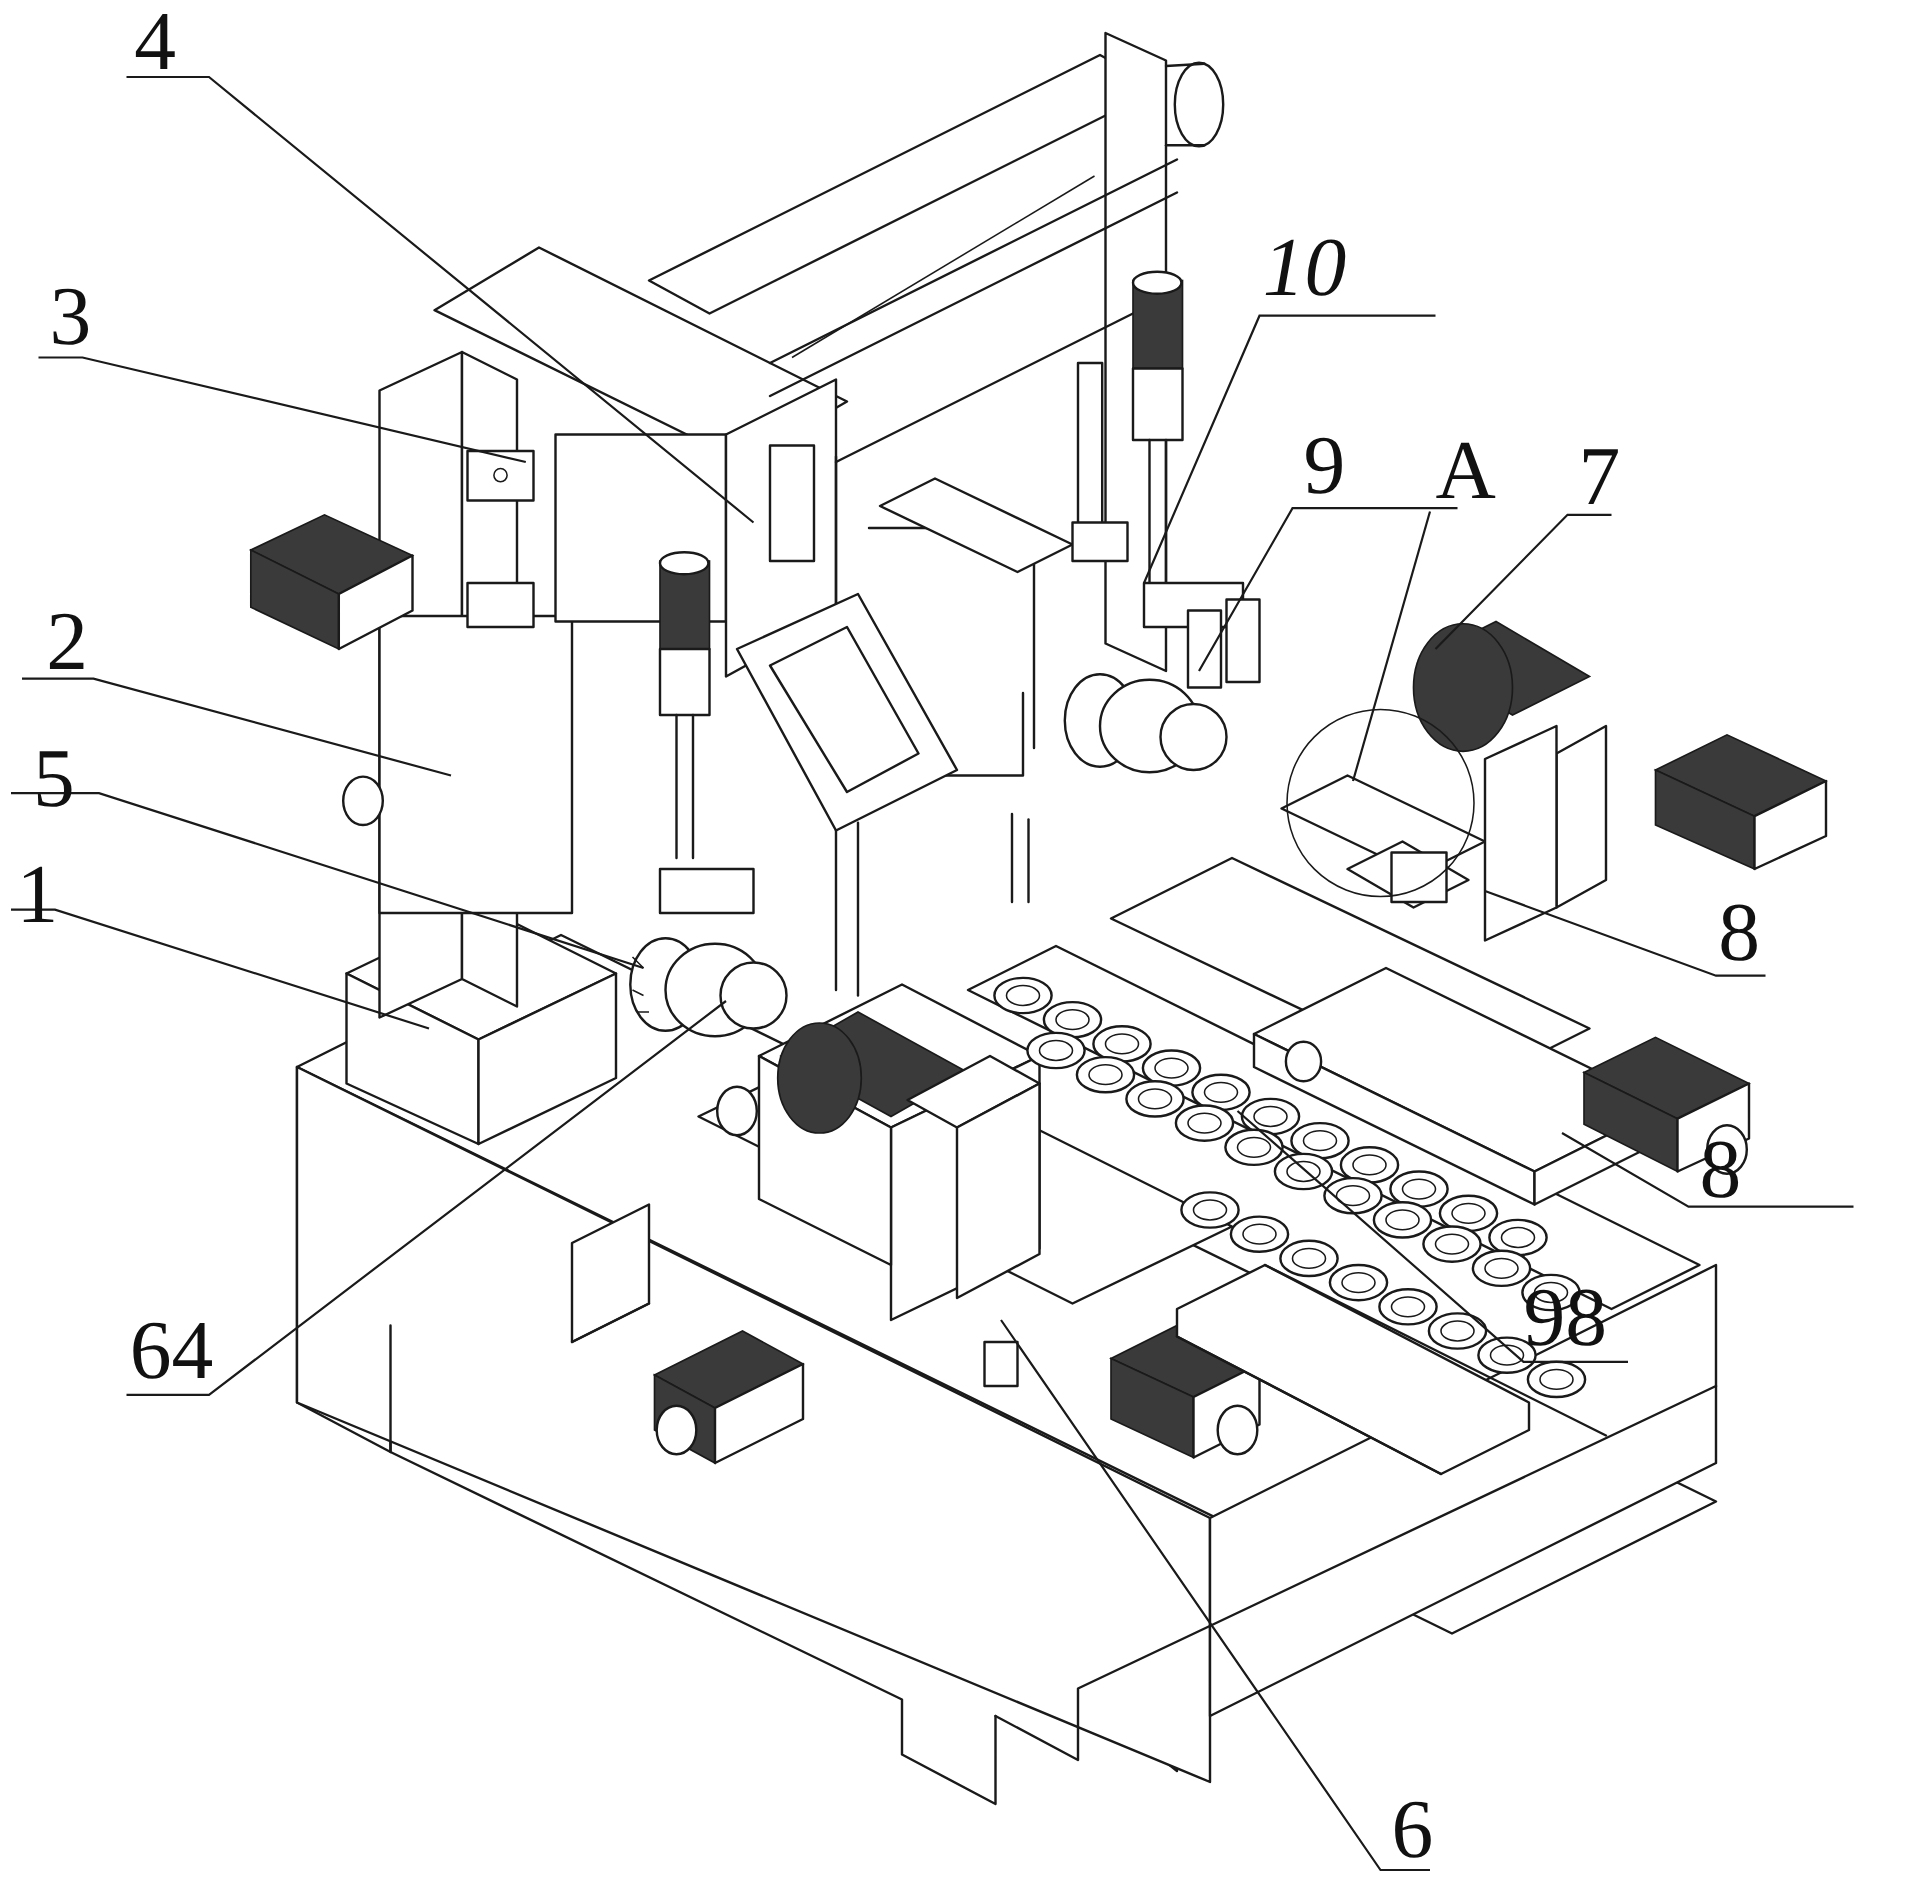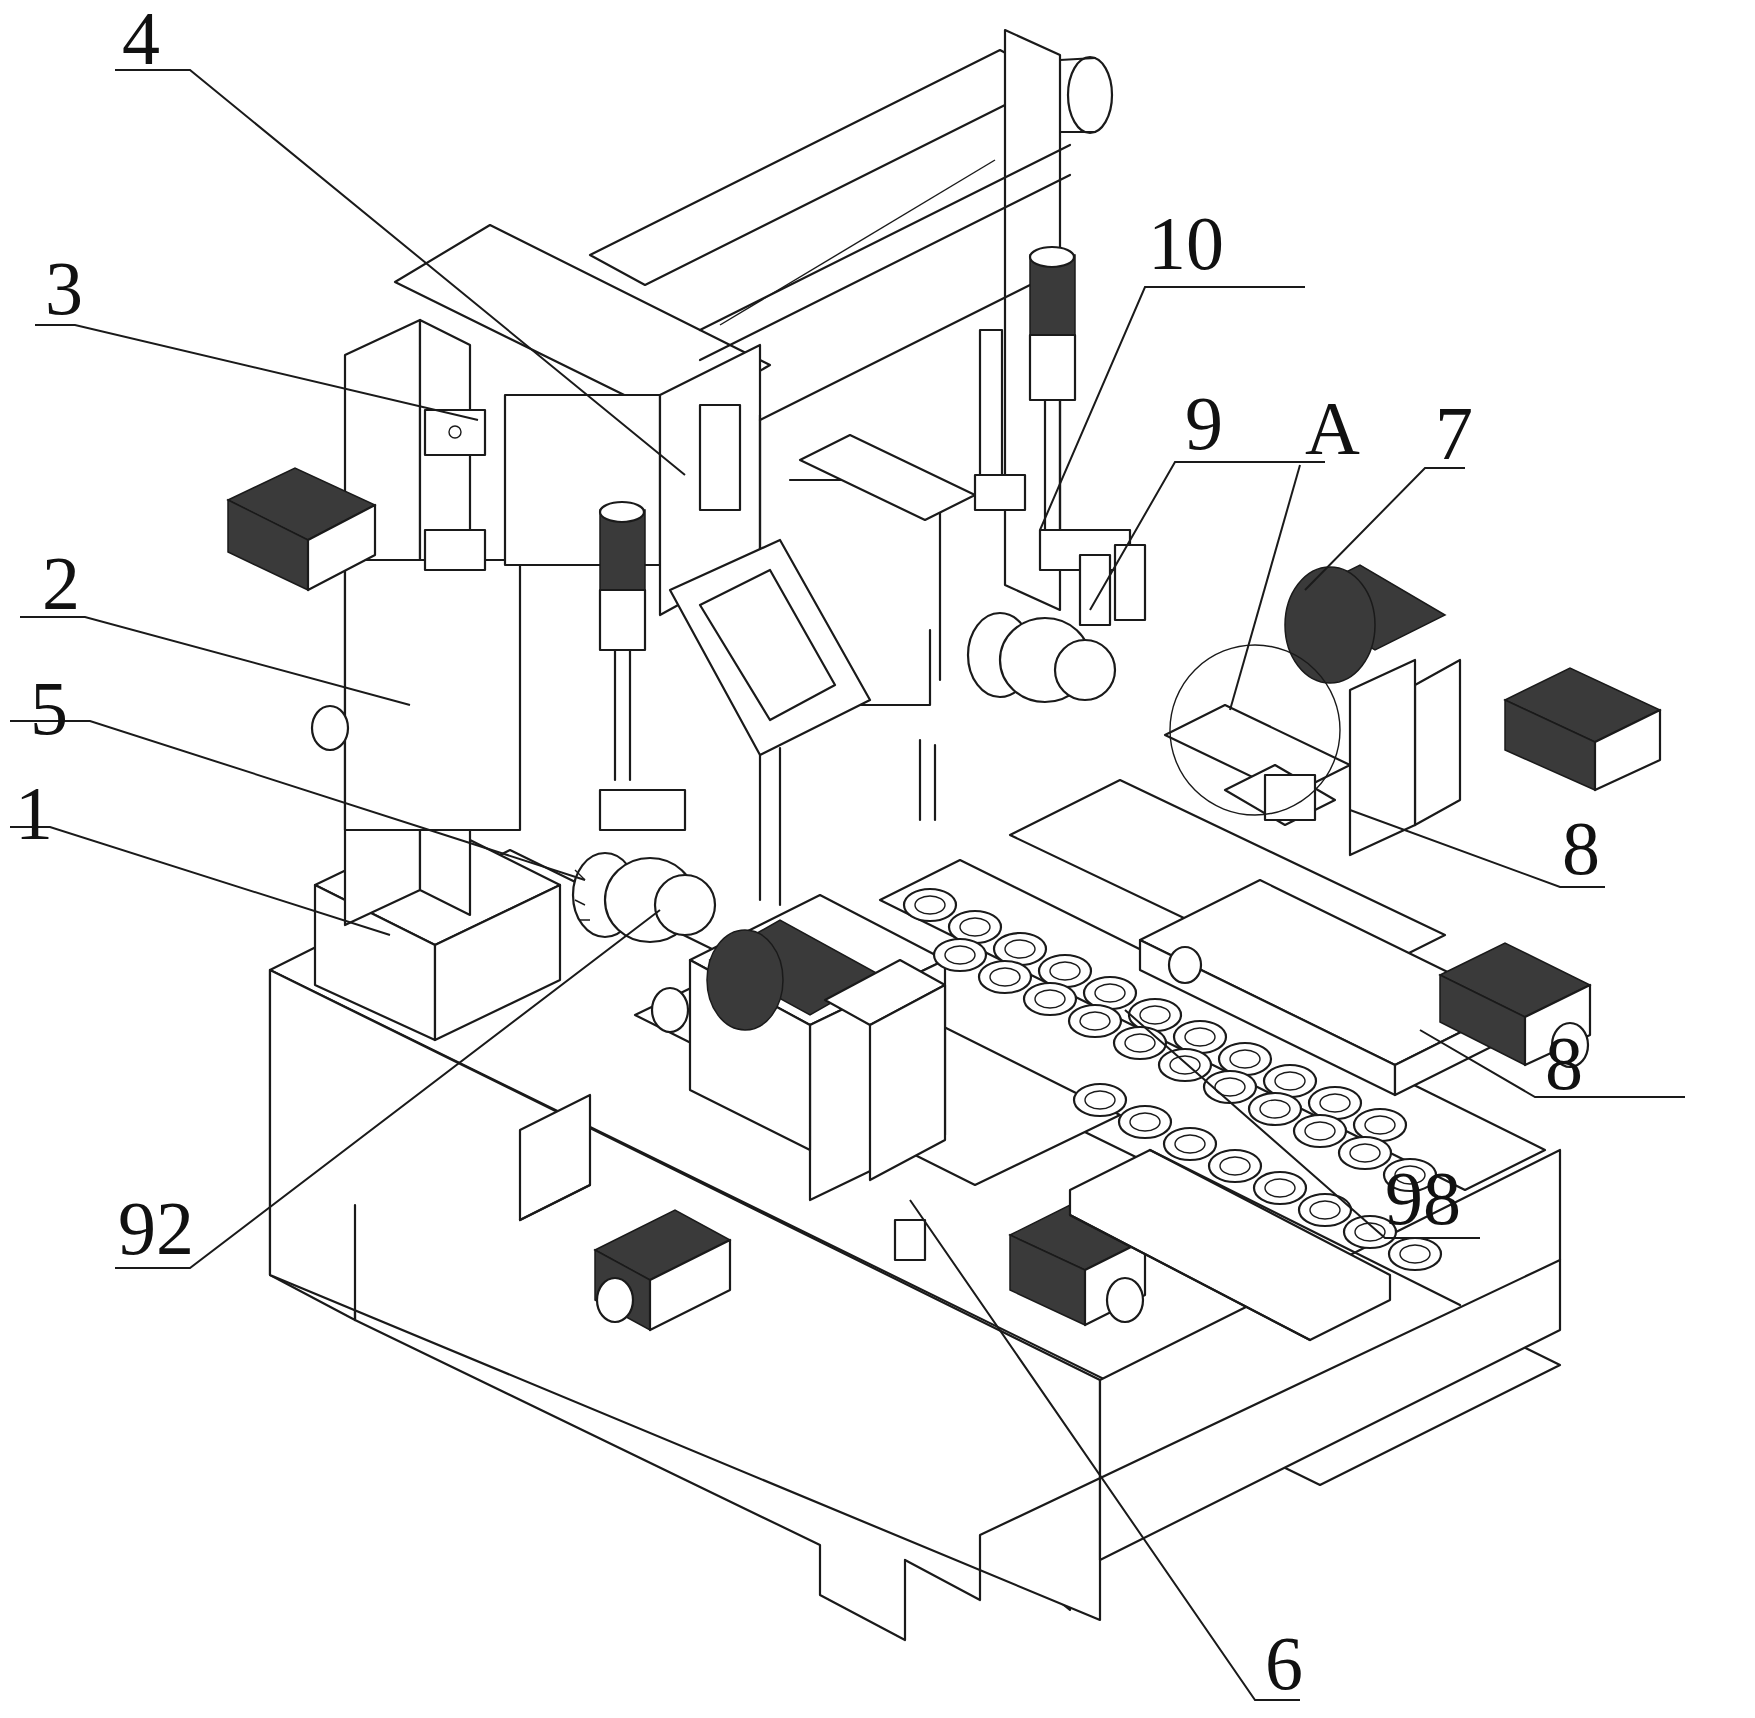--- a/index.html
+++ b/index.html
@@ -249,22 +249,22 @@
     <polyline class="leader" points="1480,1238 1385,1238 1125,1010"></polyline>
     <polyline class="leader" points="1300,1700 1255,1700 910,1200"></polyline>
   </g>
 </svg>
 
 <div class="lbl" style="left:122px;top:0px;">4</div>
 <div class="lbl" style="left:45px;top:250px;">3</div>
 <div class="lbl" style="left:42px;top:545px;">2</div>
 <div class="lbl" style="left:30px;top:670px;">5</div>
 <div class="lbl" style="left:15px;top:775px;">1</div>
-<div class="lbl" style="left:118px;top:1190px;">92</div>
-<div class="lbl" style="left:1148px;top:205px;">10</div>
+<div class="lbl" style="left:118px;top:1190px;">64</div>
+<div class="lbl" style="left:1148px;top:205px;font-style:italic;">10</div>
 <div class="lbl" style="left:1185px;top:385px;">9</div>
 <div class="lbl" style="left:1305px;top:390px;">A</div>
 <div class="lbl" style="left:1435px;top:395px;">7</div>
 <div class="lbl" style="left:1562px;top:810px;">8</div>
 <div class="lbl" style="left:1545px;top:1025px;">8</div>
 <div class="lbl" style="left:1385px;top:1160px;">98</div>
 <div class="lbl" style="left:1265px;top:1625px;">6</div>
 </div>
 
 </body></html>

